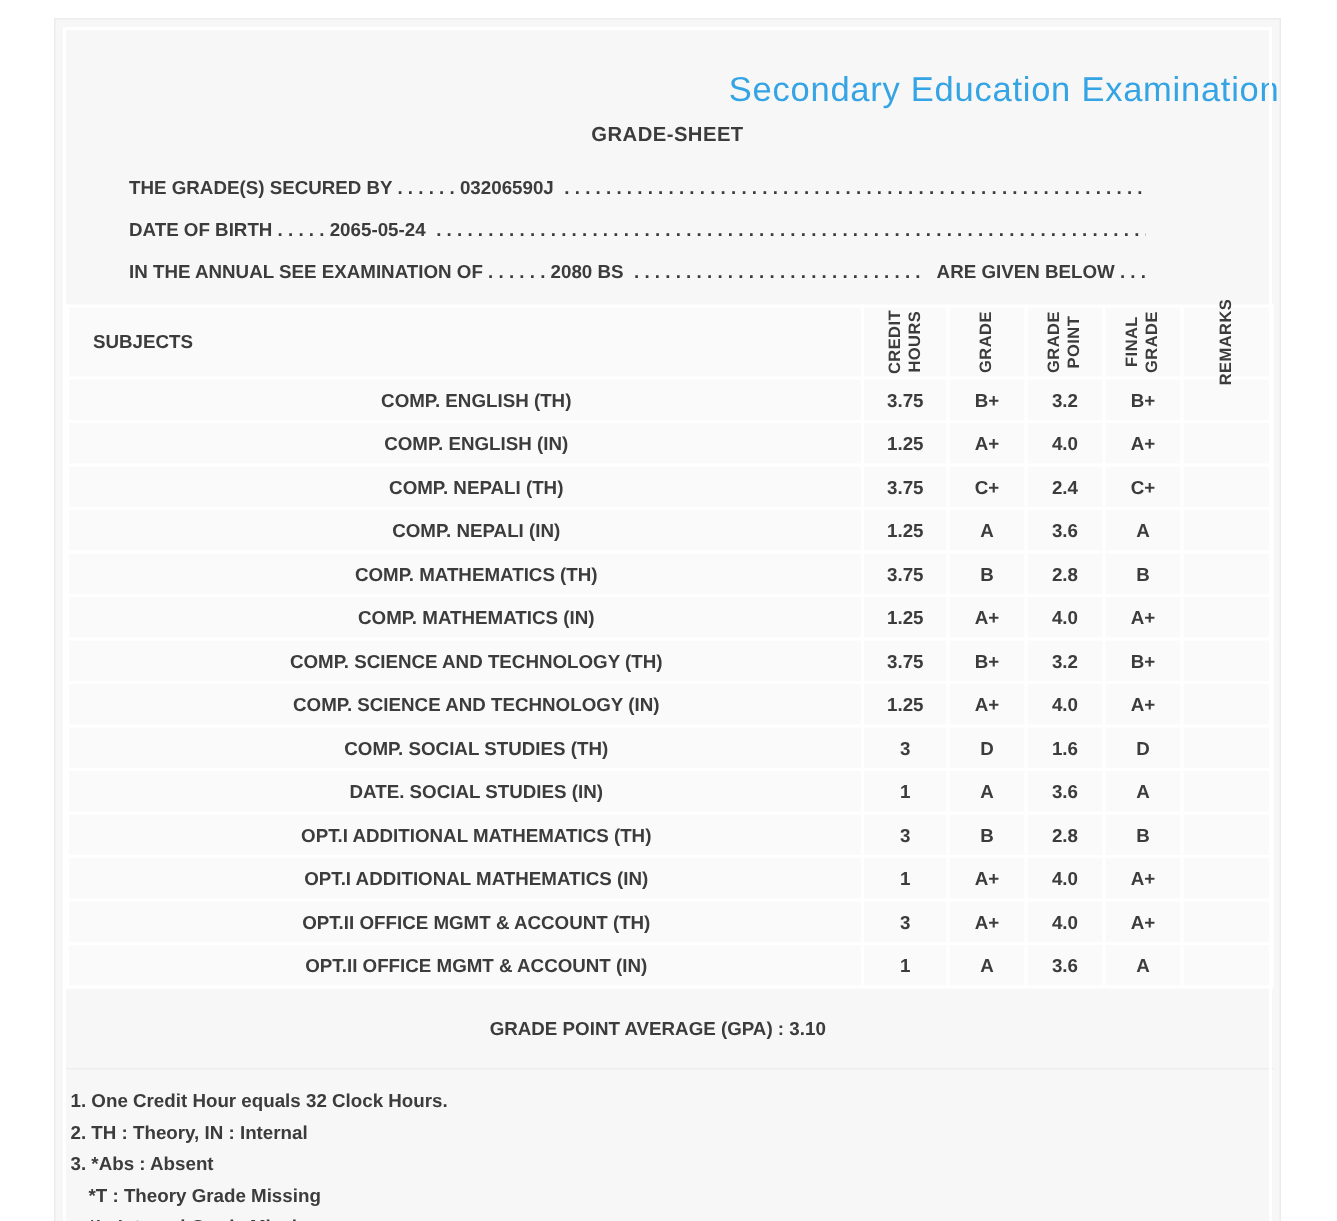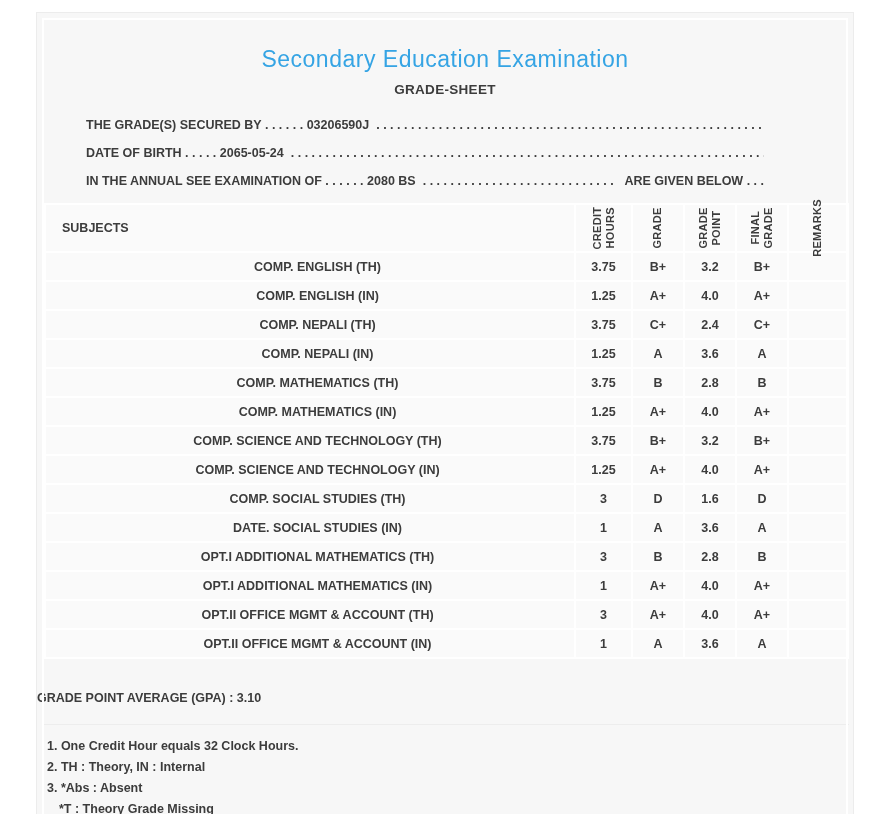--- a/index.html
+++ b/index.html
@@ -16,21 +16,21 @@
     width: 818px; height: 880px;
     background: #f7f7f7;
     border: 1px solid #ececec;
     outline: 2px solid #ffffff;
     outline-offset: -8px;
     color: #3c3c3c;
     box-sizing: border-box;
   }
   .title {
     margin: 33px 0 0 0;
-    text-align: center;
+    text-align: right;
     font-size: 23px;
     font-weight: 400;
     letter-spacing: 0.5px;
     color: #35a4e4;
   }
   .subtitle {
     margin: 9px 0 0 0;
     text-align: center;
     font-size: 13.5px;
     font-weight: 700;
@@ -82,23 +82,23 @@
     line-height: 1.2;
     letter-spacing: 0.3px;
     white-space: pre-line;
     z-index: 2;
   }
   td { height: 25px; }
   td.subject { text-align: center; padding-left: 16px; }
   td.val { text-align: center; }
 
   .gpa {
-    margin-top: 32px;
+    margin-top: 20px;
     padding-right: 13px;
-    text-align: left;
+    text-align: center;
     font-size: 12.5px;
     font-weight: 700;
   }
   .divider {
     margin: 19px 4px 0 5px;
     border-top: 1px solid #ededed;
     height: 0;
   }
   .notes { margin: 11px 0 0 10px; }
   .note {

